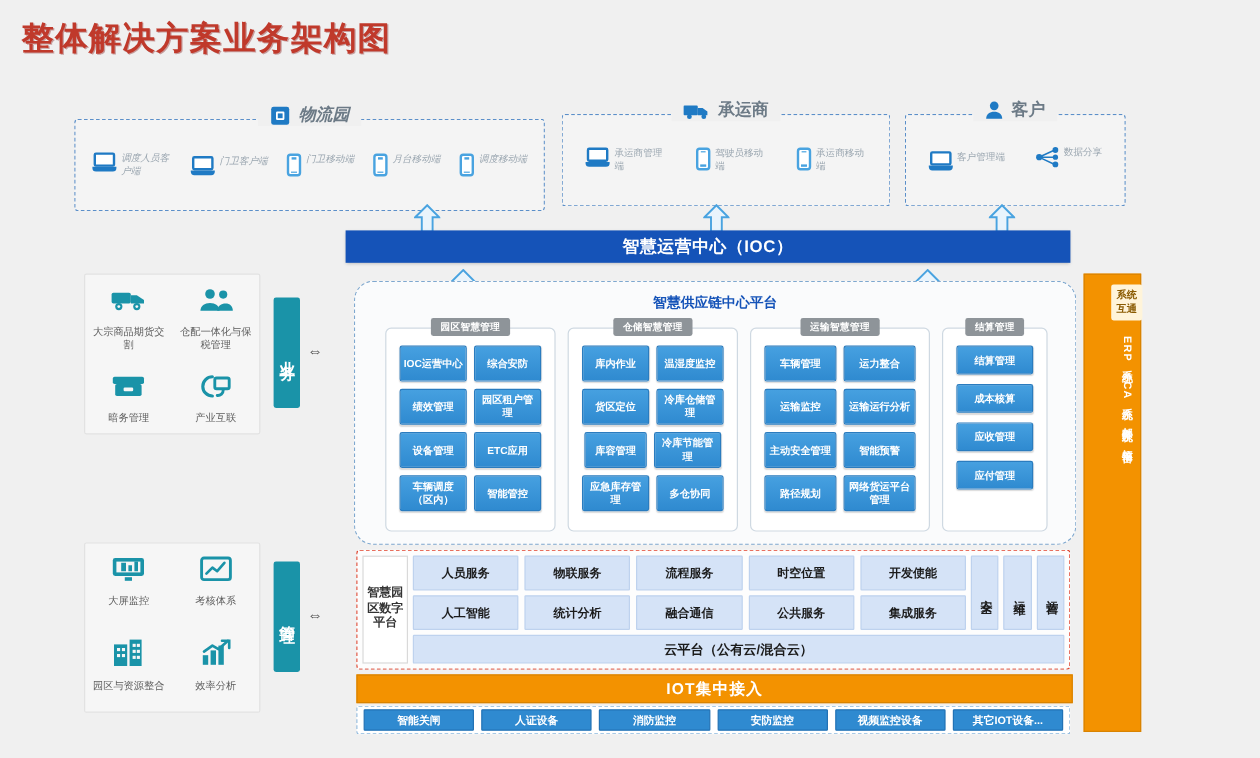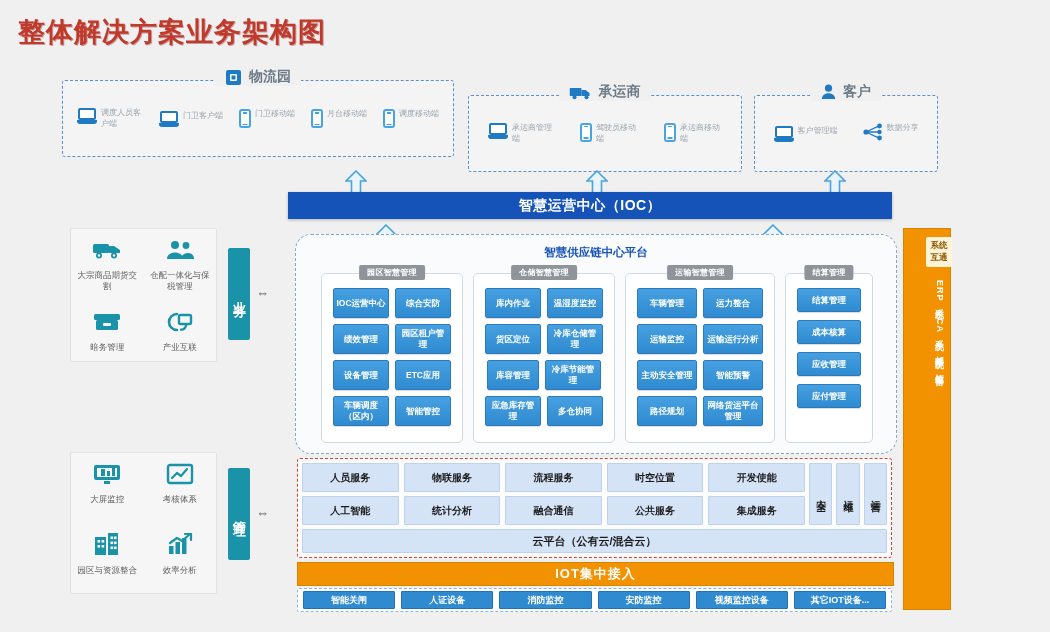--- a/index.html
+++ b/index.html
@@ -155,21 +155,21 @@
     display:flex;align-items:center;justify-content:center;height:16px;border-radius:1px;
   }
 </style>
 </head>
 <body>
 
 <div class="page">
 
   <div class="title">整体解决方案业务架构图</div>
 
-  <div class="client-group" style="left:62px;top:80px;width:390px;height:75px;">
+  <div class="client-group" style="left:62px;top:99px;width:390px;height:75px;font-style:italic;">
     <div class="cg-head">
       <span>
         <svg width="17" height="17" viewBox="0 0 17 17">
             <rect x="1" y="1" width="15" height="15" rx="2" fill="#1f7ac4"></rect>
             <rect x="5" y="5" width="7" height="7" rx="1" fill="#fff"></rect>
             <rect x="6.5" y="6.5" width="4" height="4" fill="#1f7ac4"></rect>
           </svg>
       </span>
       <span>物流园</span>
     </div>
@@ -466,20 +466,21 @@
   <div class="sys-col" style="left:903px;top:228px;width:48px;height:382px;">
     <div class="sys-head">系统互通</div>
     <div class="sys-item">ERP系统</div>
     <div class="sys-item">CA系统</div>
     <div class="sys-item">邮件系统</div>
     <div class="sys-item">短信平台</div>
   </div>
 
   <div class="dig" style="left:297px;top:458px;width:595px;height:100px;">
     <div class="dig-inner">
+      <div class="dig-left">智慧园区数字平台</div>
       <div class="dig-right">
         <div class="dig-rows">
           <div class="dig-main">
             <div class="dig-row">
               <div class="svc">人员服务</div>
               <div class="svc">物联服务</div>
               <div class="svc">流程服务</div>
               <div class="svc">时空位置</div>
               <div class="svc">开发使能</div>
             </div>

